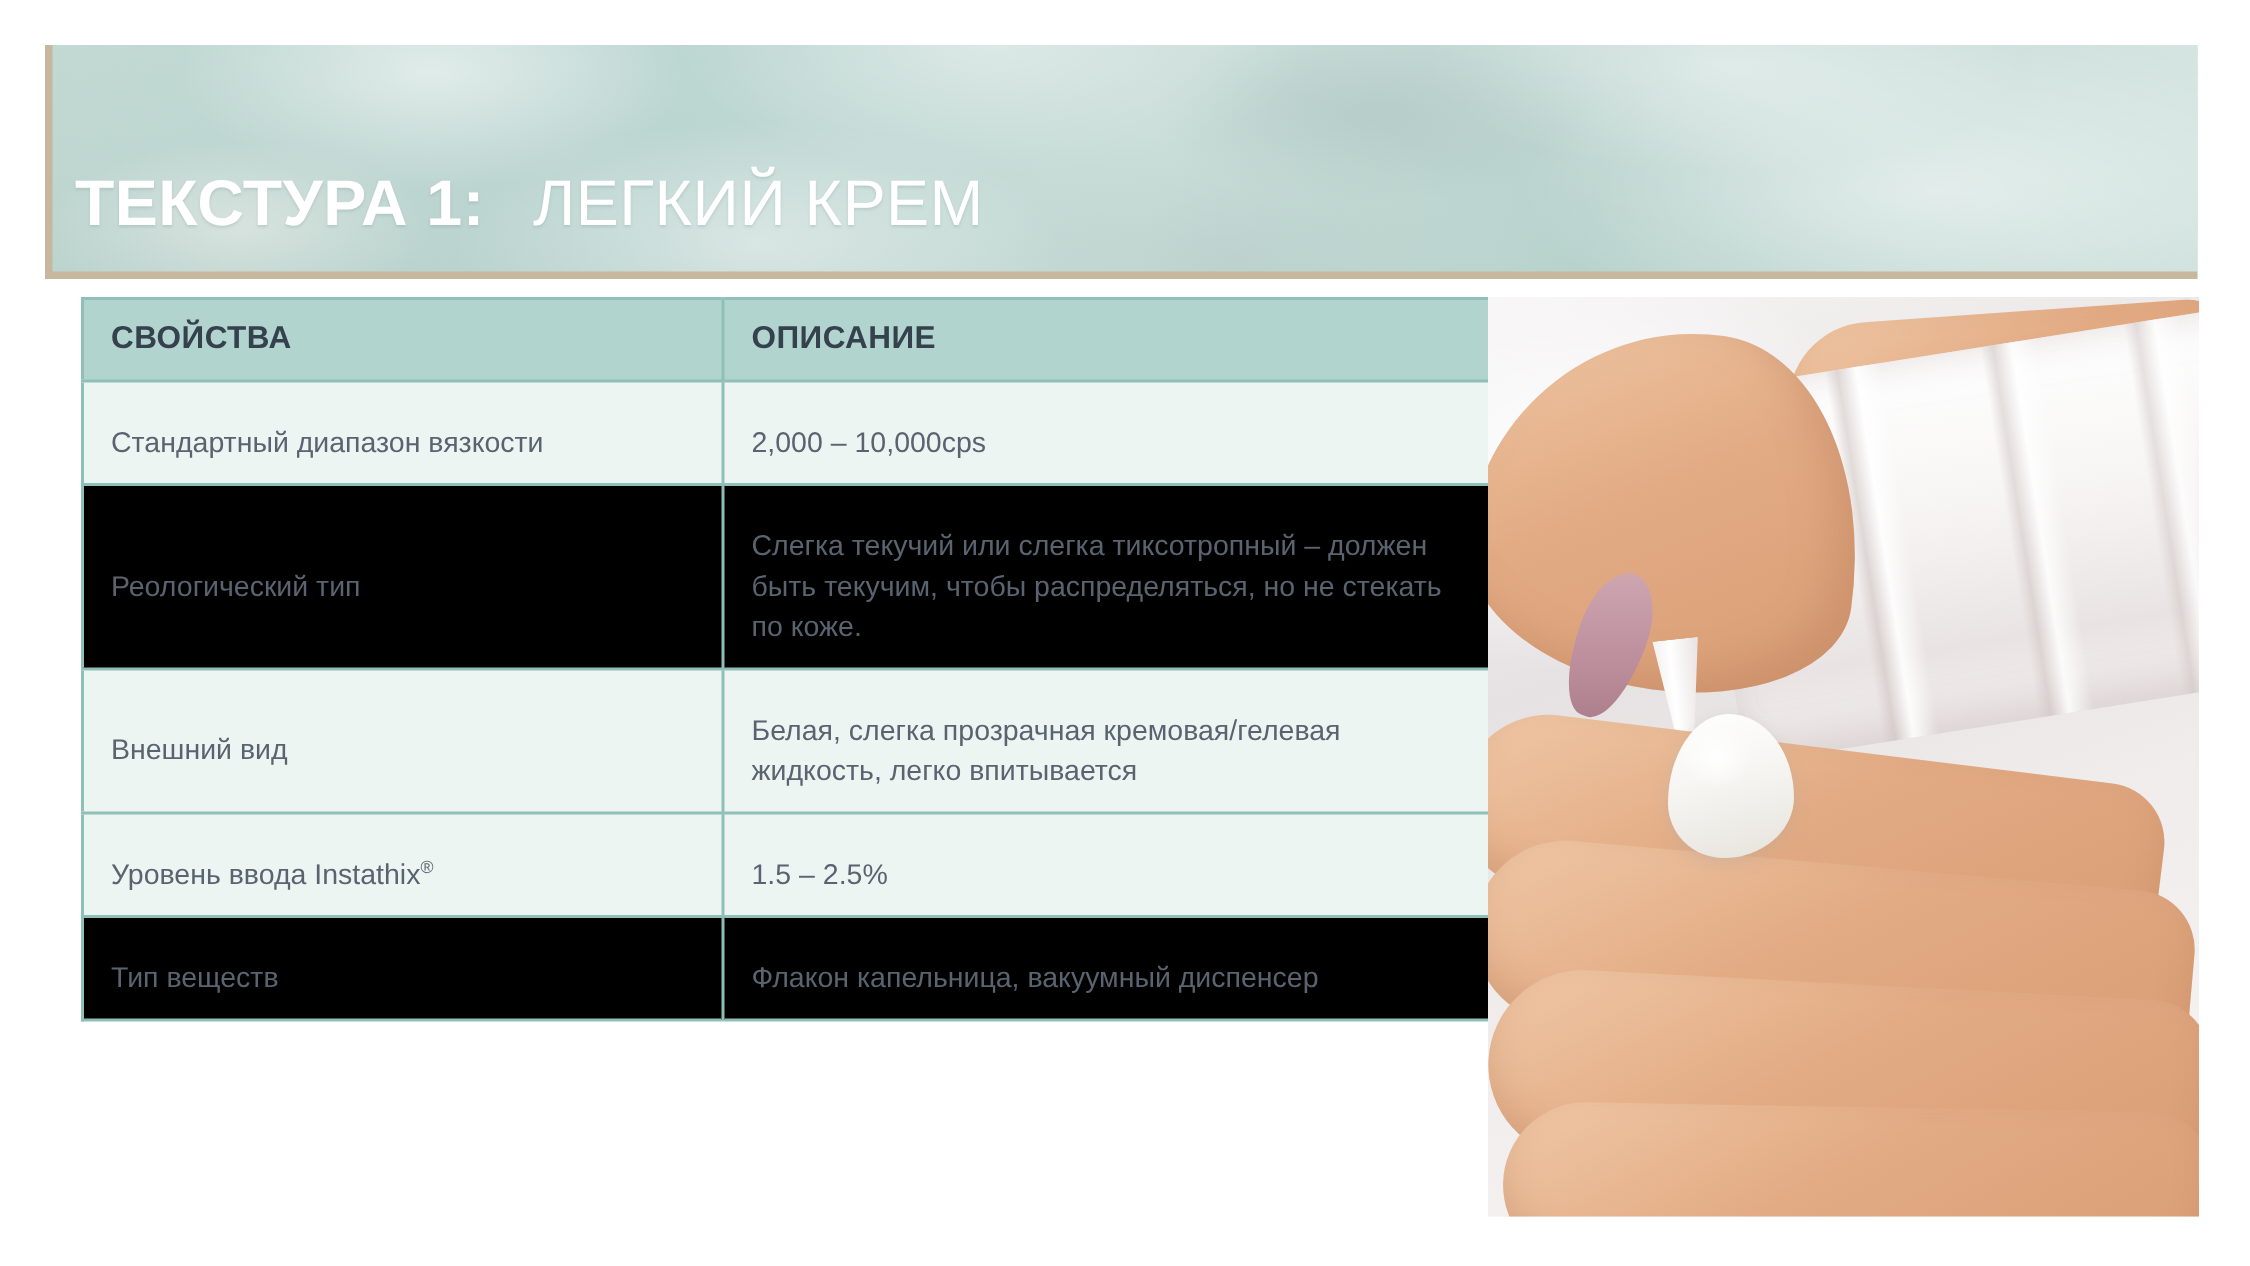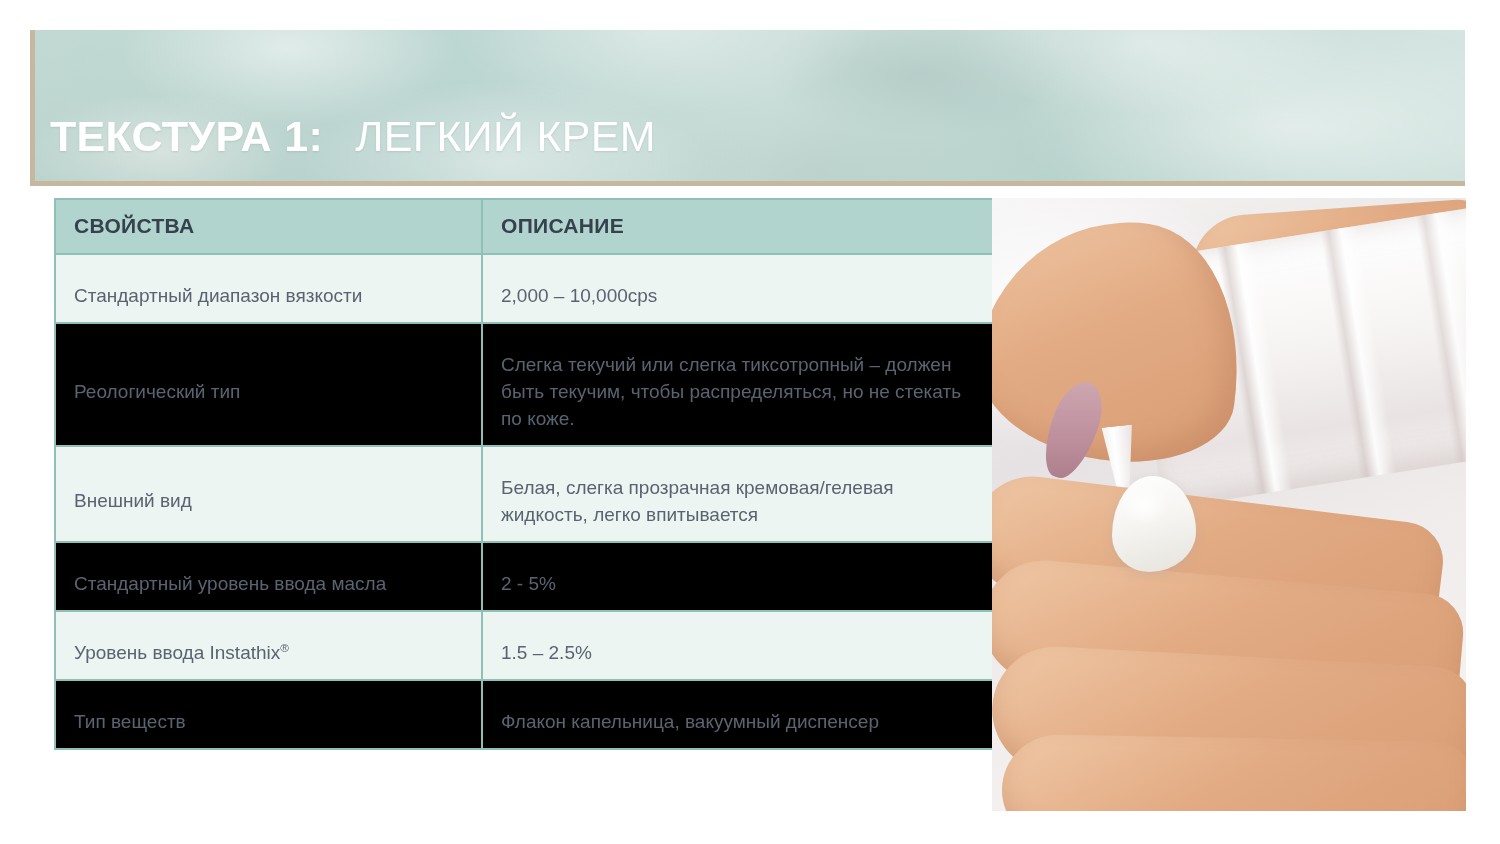--- a/index.html
+++ b/index.html
@@ -253,24 +253,20 @@
       <td>Стандартный диапазон вязкости</td>
       <td>2,000 – 10,000cps</td>
     </tr>
     <tr class="plain">
       <td>Реологический тип</td>
       <td>Слегка текучий или слегка тиксотропный – должен быть текучим, чтобы распределяться, но не стекать по коже.</td>
     </tr>
     <tr class="tint">
       <td>Внешний вид</td>
       <td>Белая, слегка прозрачная кремовая/гелевая жидкость, легко впитывается</td>
-    </tr>
-    <tr class="plain">
-      <td>Стандартный уровень ввода масла</td>
-      <td>2 - 5%</td>
     </tr>
     <tr class="tint">
       <td><span>Уровень ввода Instathix</span><span class="sup">®</span></td>
       <td>1.5 – 2.5%</td>
     </tr>
     <tr class="plain">
       <td>Тип веществ</td>
       <td>Флакон капельница, вакуумный диспенсер</td>
     </tr>
   </tbody>

